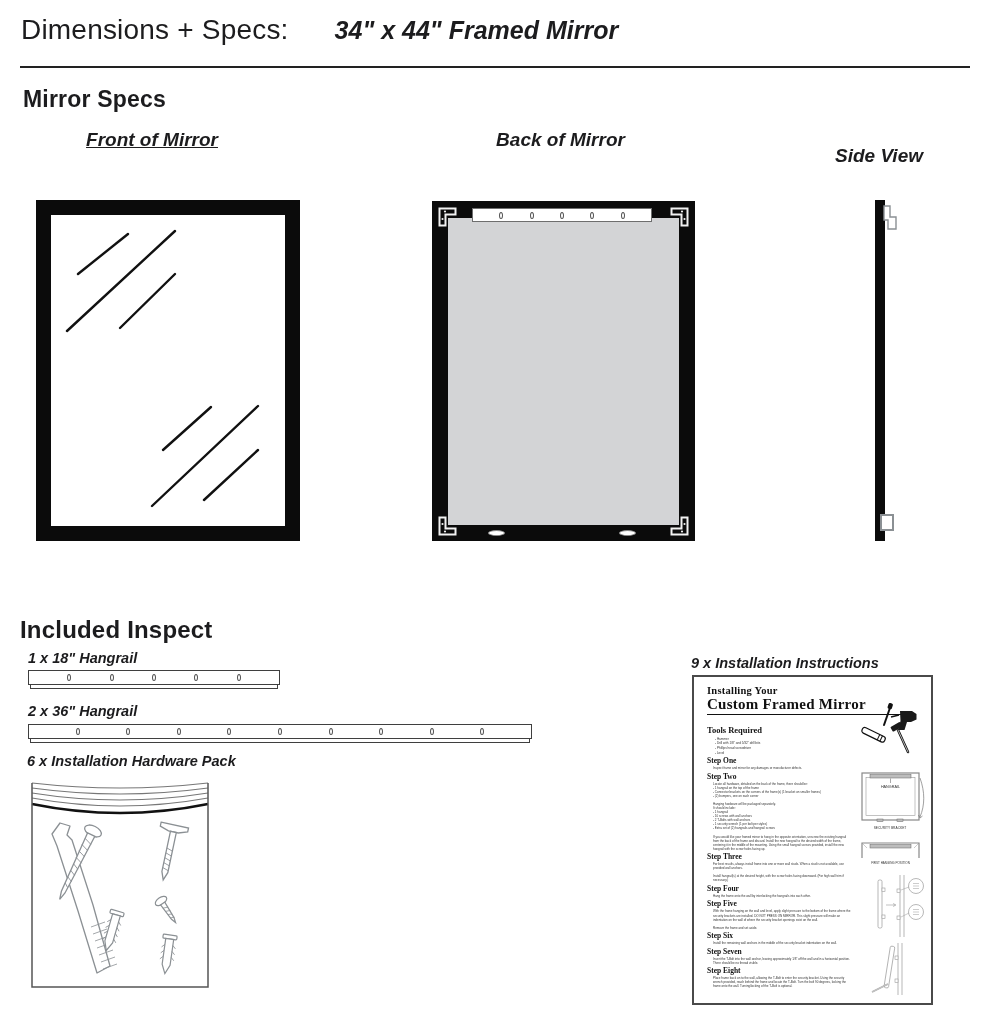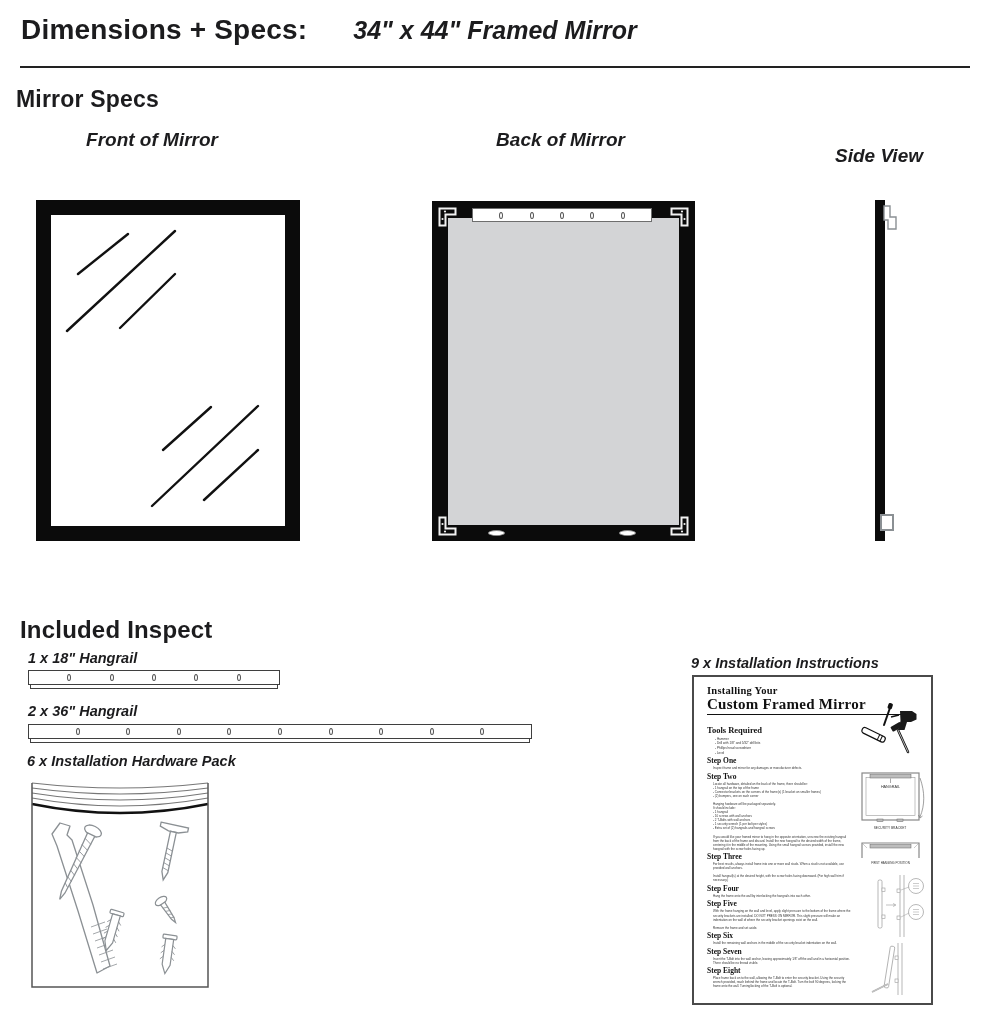--- a/index.html
+++ b/index.html
@@ -4,21 +4,21 @@
 <style>
   * { margin:0; padding:0; box-sizing:border-box; }
   html,body { background:#ffffff; }
   body {
     width:991px; height:1024px; position:relative; overflow:hidden;
     font-family:"Liberation Sans", sans-serif; color:#1c1c1e;
   }
 
   
   .header { position:absolute; left:21px; top:14px; display:flex; align-items:baseline; }
-  .header .title { font-size:28px; font-weight:700; letter-spacing:.2px; }
+  .header .title { font-size:28px; font-weight:400; letter-spacing:.2px; }
   .header .subtitle { font-size:25px; font-weight:700; font-style:italic; margin-left:46px; }
   .divider { position:absolute; left:20px; top:66px; width:950px; height:2px; background:#222; }
 
   .section-heading { position:absolute; font-size:23px; font-weight:600; letter-spacing:.2px; }
 
   .view-label { position:absolute; top:129px; font-size:19px; font-weight:600; font-style:italic; text-align:center; }
 
   
   .front-mirror { position:absolute; left:36px; top:200px; width:264px; height:341px;
     border:15px solid #0b0b0b; background:#fff; }
@@ -76,23 +76,23 @@
 </style>
 </head>
 <body>
 
 <div class="header">
   <span class="title">Dimensions + Specs:</span>
   <span class="subtitle">34" x 44" Framed Mirror</span>
 </div>
 <div class="divider"></div>
 
-<div class="section-heading" style="left:16px; top:86px;">Mirror Specs</div>
-
-<div class="view-label" style="left:20px; width:264px;">Front of Mirror</div>
+<div class="section-heading" style="left:23px; top:86px;">Mirror Specs</div>
+
+<div class="view-label" style="left:20px; width:264px;text-decoration:underline;">Front of Mirror</div>
 <div class="view-label" style="left:429px; width:263px;">Back of Mirror</div>
 <div class="view-label" style="left:790px; width:178px;margin-top:16px;">Side View</div>
 
 <div class="front-mirror">
   <svg viewBox="0 0 234 311">
     <g stroke="#111" stroke-width="2.4" stroke-linecap="round">
       <line x1="27" y1="59" x2="77" y2="19"></line>
       <line x1="16" y1="116" x2="124" y2="16"></line>
       <line x1="69" y1="113" x2="124" y2="59"></line>
       <line x1="112" y1="235" x2="160" y2="192"></line>

